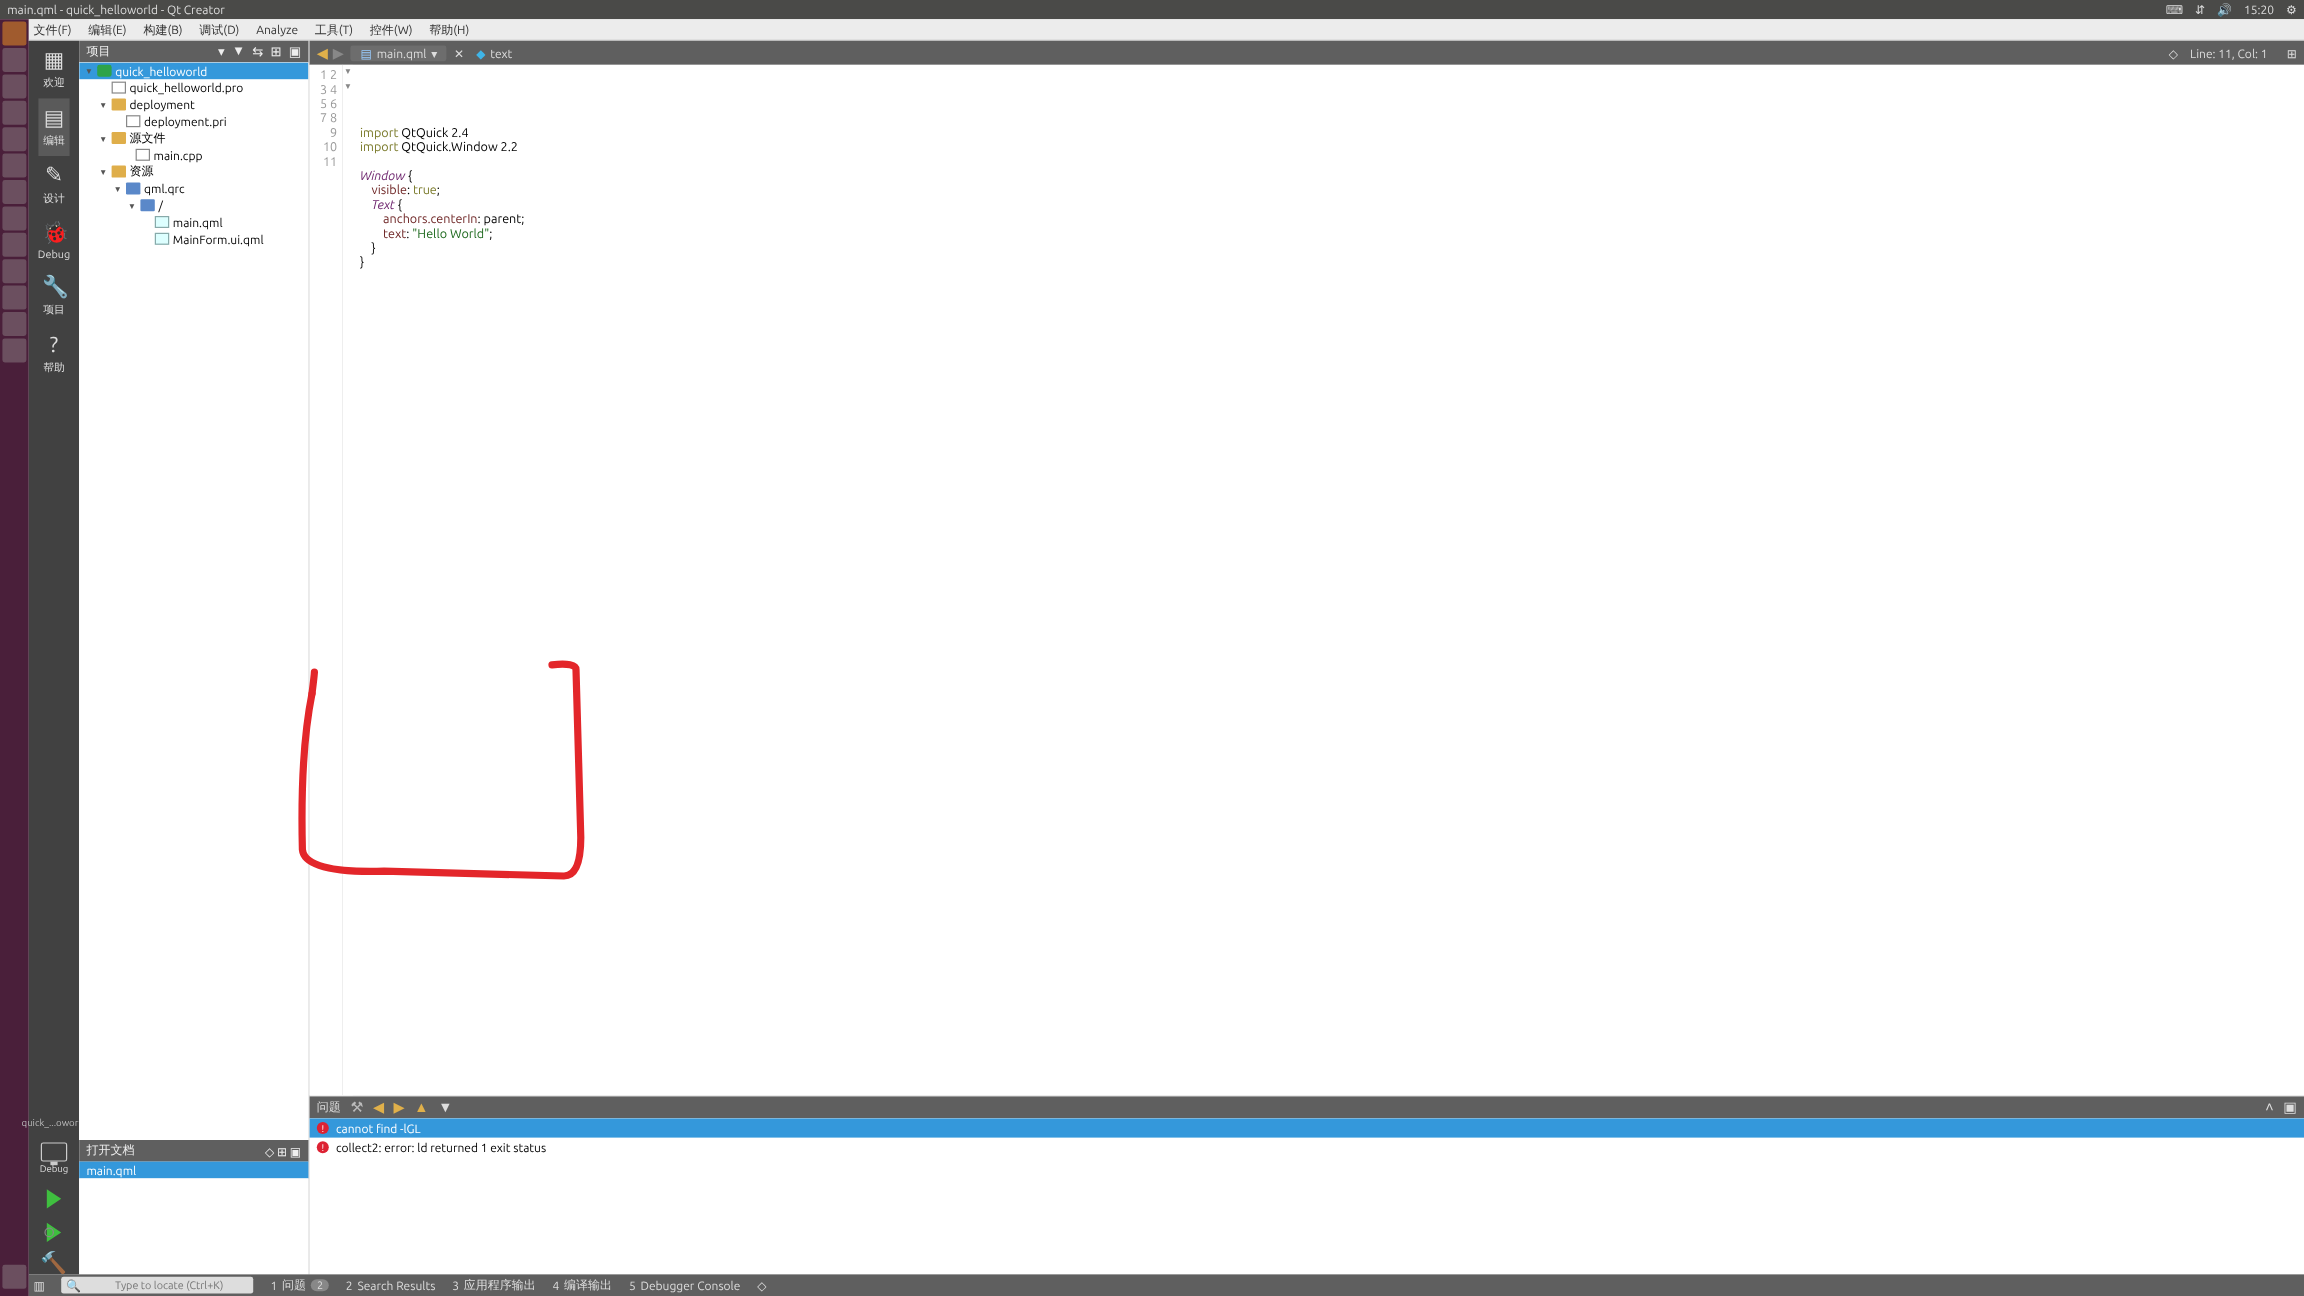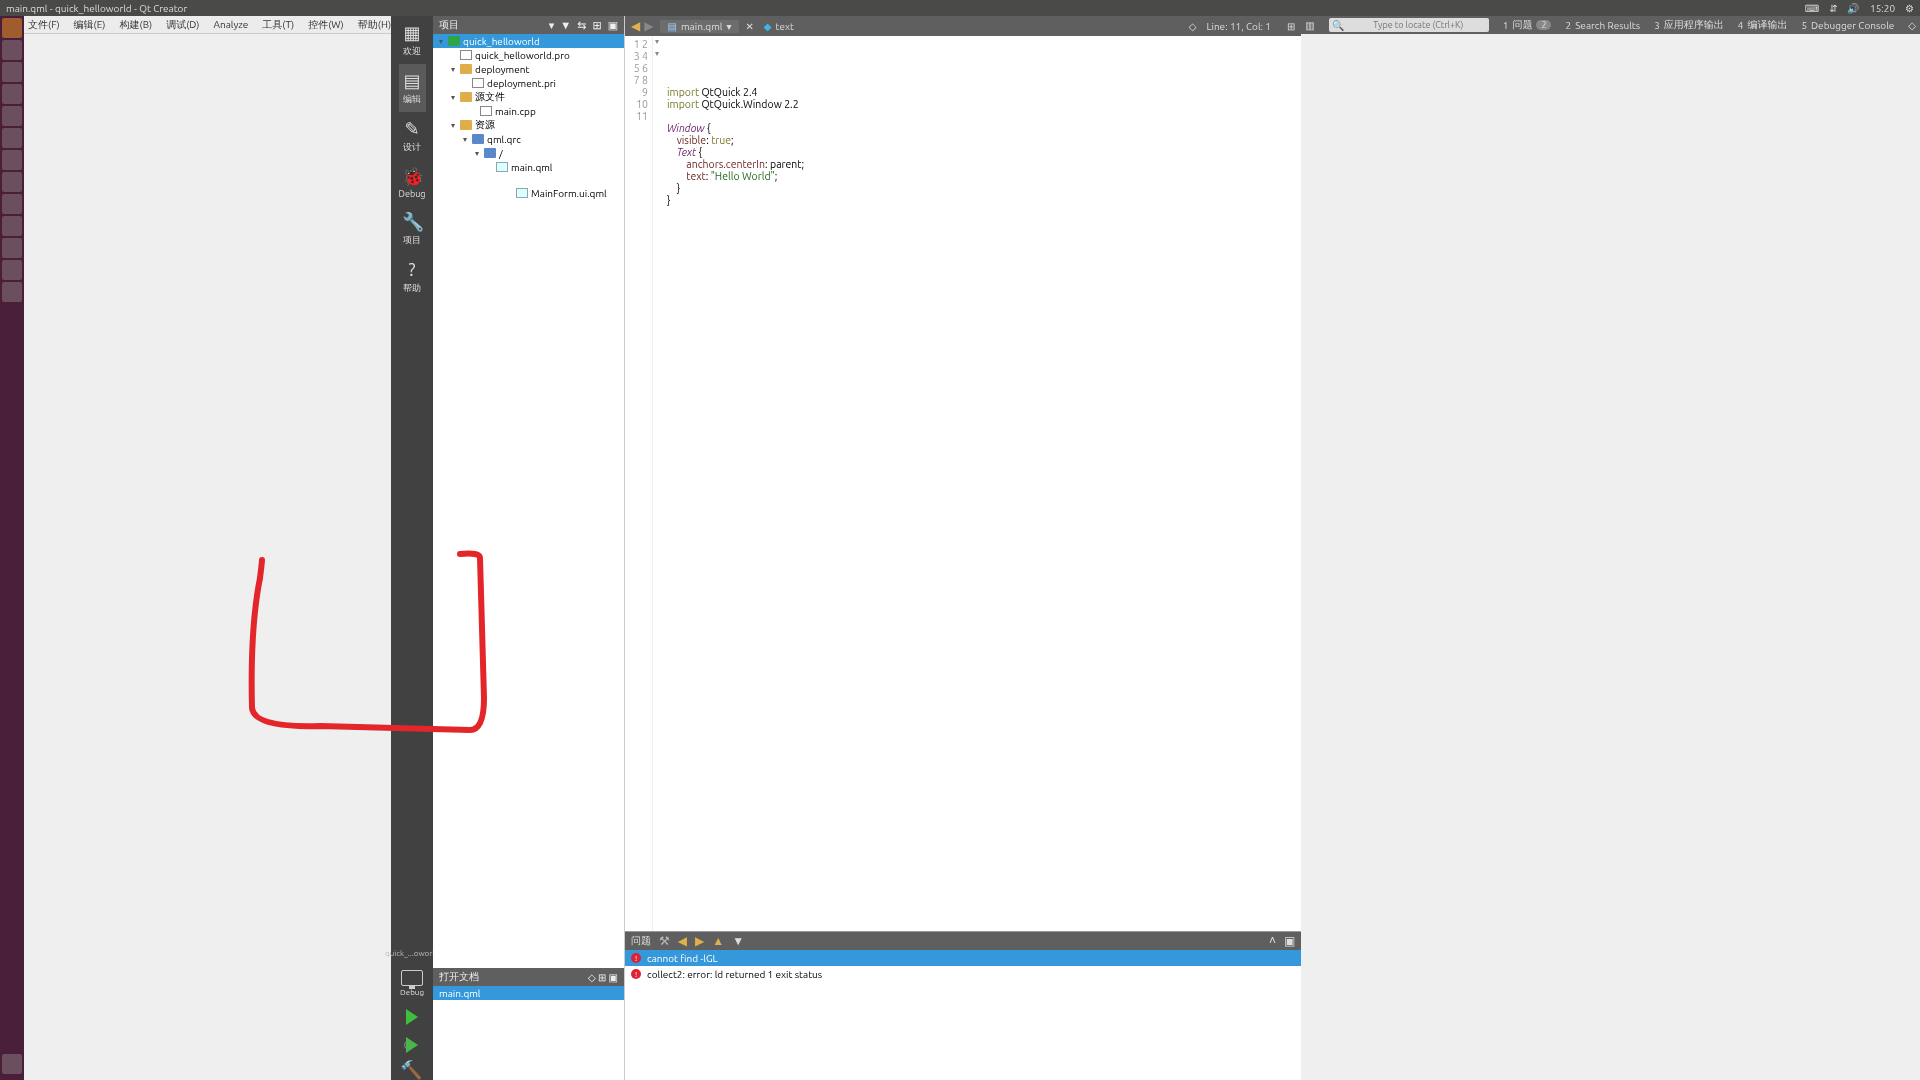--- a/index.html
+++ b/index.html
@@ -9,21 +9,21 @@
 .osbar { height: 16px; background: #4a4a48; color: #ddd; display: flex; align-items: center; font-size: 10px; padding: 0 6px; justify-content: space-between; gap: 38px; }
 .osbar .right { display:flex; gap:10px; align-items:center; }
 
 
 .launcher { position: absolute; left: 0; top: 16px; bottom: 0; width: 24px; background: #4a1f3a; display: flex; flex-direction: column; align-items: center; padding-top: 2px; gap:2px; }
 .launcher .tile { width: 20px; height: 20px; border-radius: 2px; background: #6b4f5f; }
 .launcher .tile.sel { background: #a05b2e; }
 .launcher .trash { margin-top: auto; margin-bottom: 6px; }
 
 
-.app { position: absolute; left: 24px; right: 0; top: 16px; bottom: 0; display: flex; }
+.app { position: absolute; left: 24px; right: 0; top: 16px; bottom: 0; display: flex; flex-direction: column; }
 
 
 .menubar { height: 18px; background: #ececec; border-bottom: 1px solid #ccc; display: flex; align-items: center; font-size: 10px; color: #333; padding-left: 4px; gap: 14px; }
 
 
 .body { flex: 1; display: flex; min-height: 0; }
 
 
 .modebar { width: 42px; background: #414141; display: flex; flex-direction: column; align-items: center; color: #ddd; font-size: 9px; }
 .modebar .mode { width: 100%; display: flex; flex-direction: column; align-items: center; justify-content: center; padding: 6px 0; gap: 3px; cursor: pointer; }
@@ -239,21 +239,21 @@
           <div class="row" style="padding-left: 40px;">
             <span class="tw">▾</span>
             <span class="ic folder blue"></span>
             <span>/</span>
           </div>
           <div class="row" style="padding-left: 52px;">
             <span class="tw"></span>
             <span class="ic qml"></span>
             <span>main.qml</span>
           </div>
-          <div class="row" style="padding-left: 72px; margin-top: 12px;">
+          <div class="row" style="padding-left: 52px;">
             <span class="tw"></span>
             <span class="ic qml"></span>
             <span>MainForm.ui.qml</span>
           </div>
         </div>
       <div class="openhdr">
         <span>打开文档</span>
         <span class="tools">
           <span>◇</span>
           <span>⊞</span>

